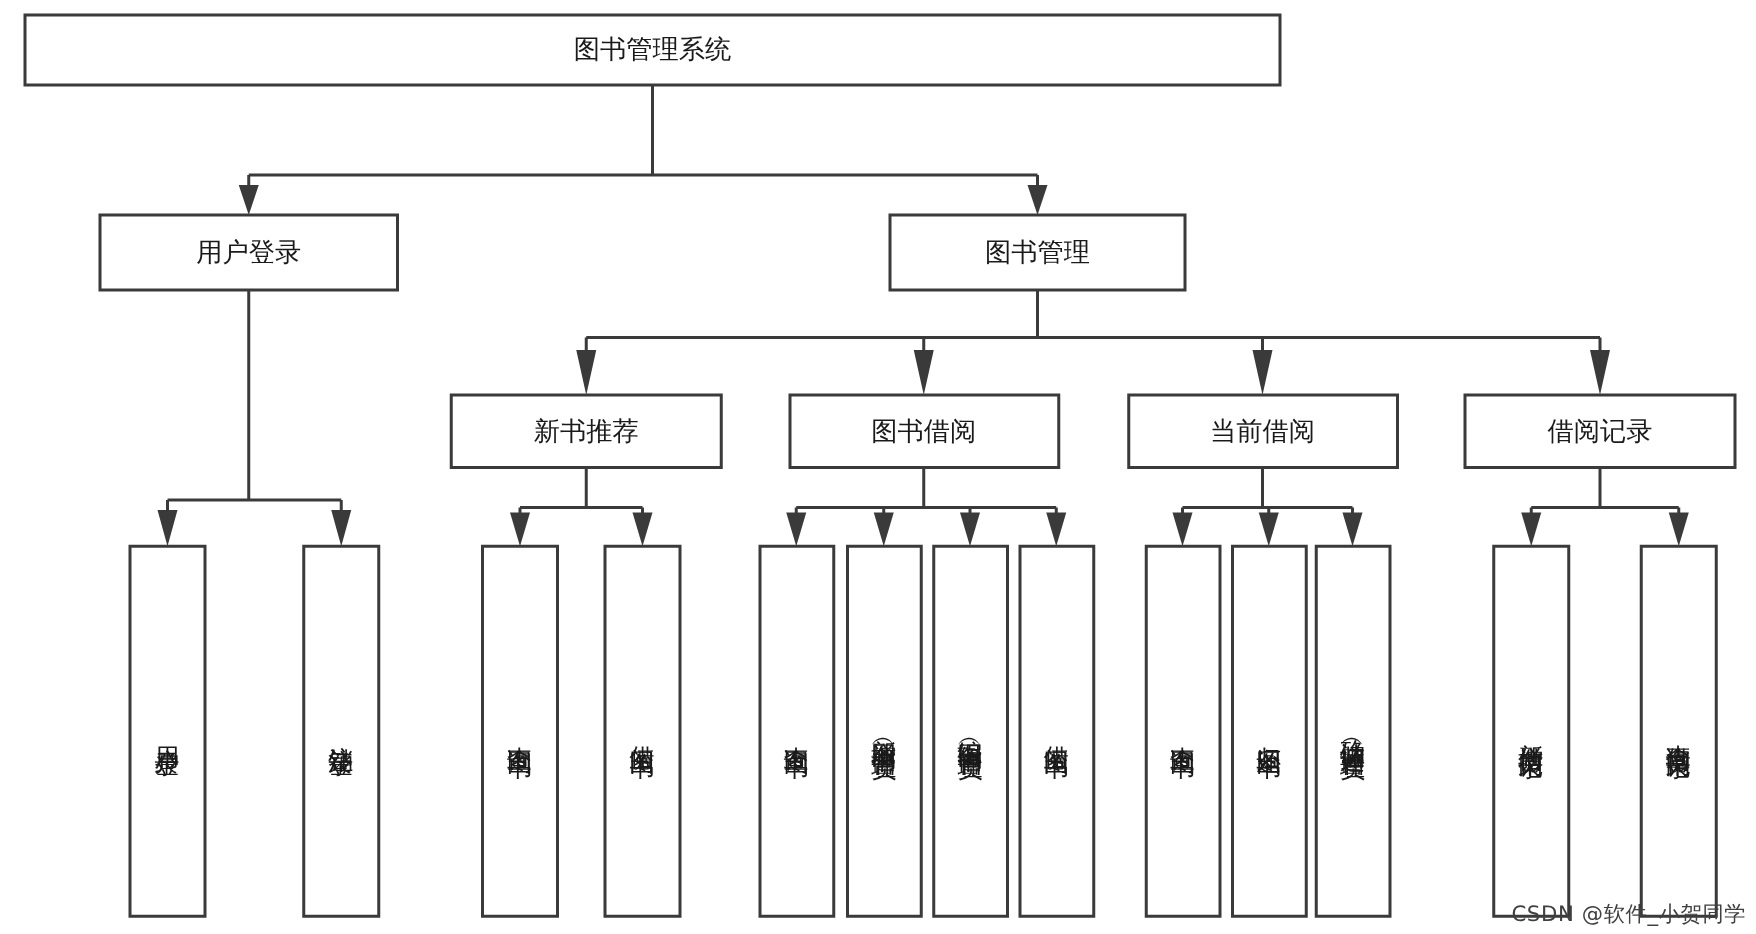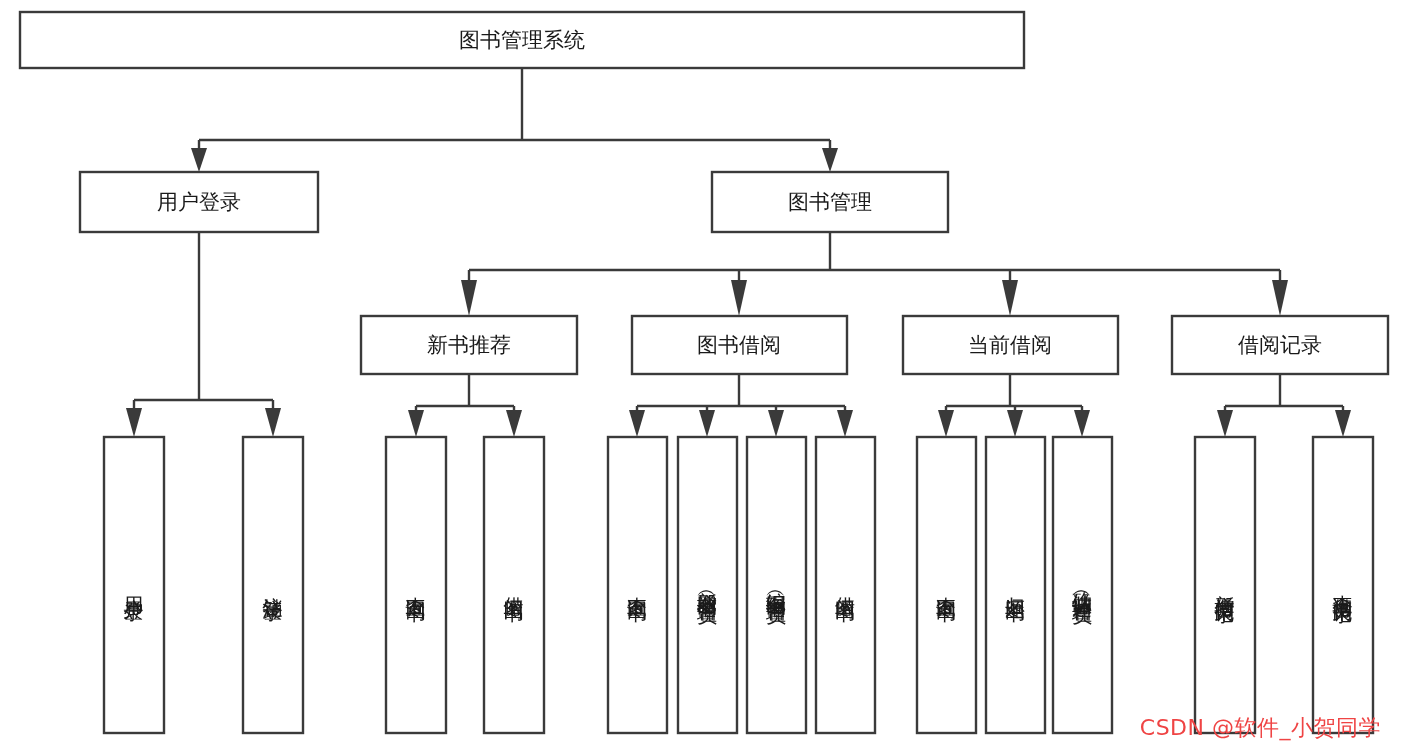--- a/index.html
+++ b/index.html
@@ -58,25 +58,25 @@
     color: #1a1a1a;
     letter-spacing: 2px;
     display: flex;
     align-items: center;
     justify-content: center;
     white-space: nowrap;
     pointer-events: none;
   }
   #watermark {
     position: absolute;
-    right: 24px;
+    right: 8px;
     bottom: 4px;
     font-family: "DejaVu Sans", "Liberation Sans", sans-serif;
-    font-size: 22px;
-    color: #ef4444;
+    font-size: 17px;
+    color: #404040;
     letter-spacing: 0.5px;
     white-space: nowrap;
   }
 </style>
 </head>
 <body>
 
 <div id="diagram-root">
 
   <svg id="flow" viewBox="0 0 1405 747">

